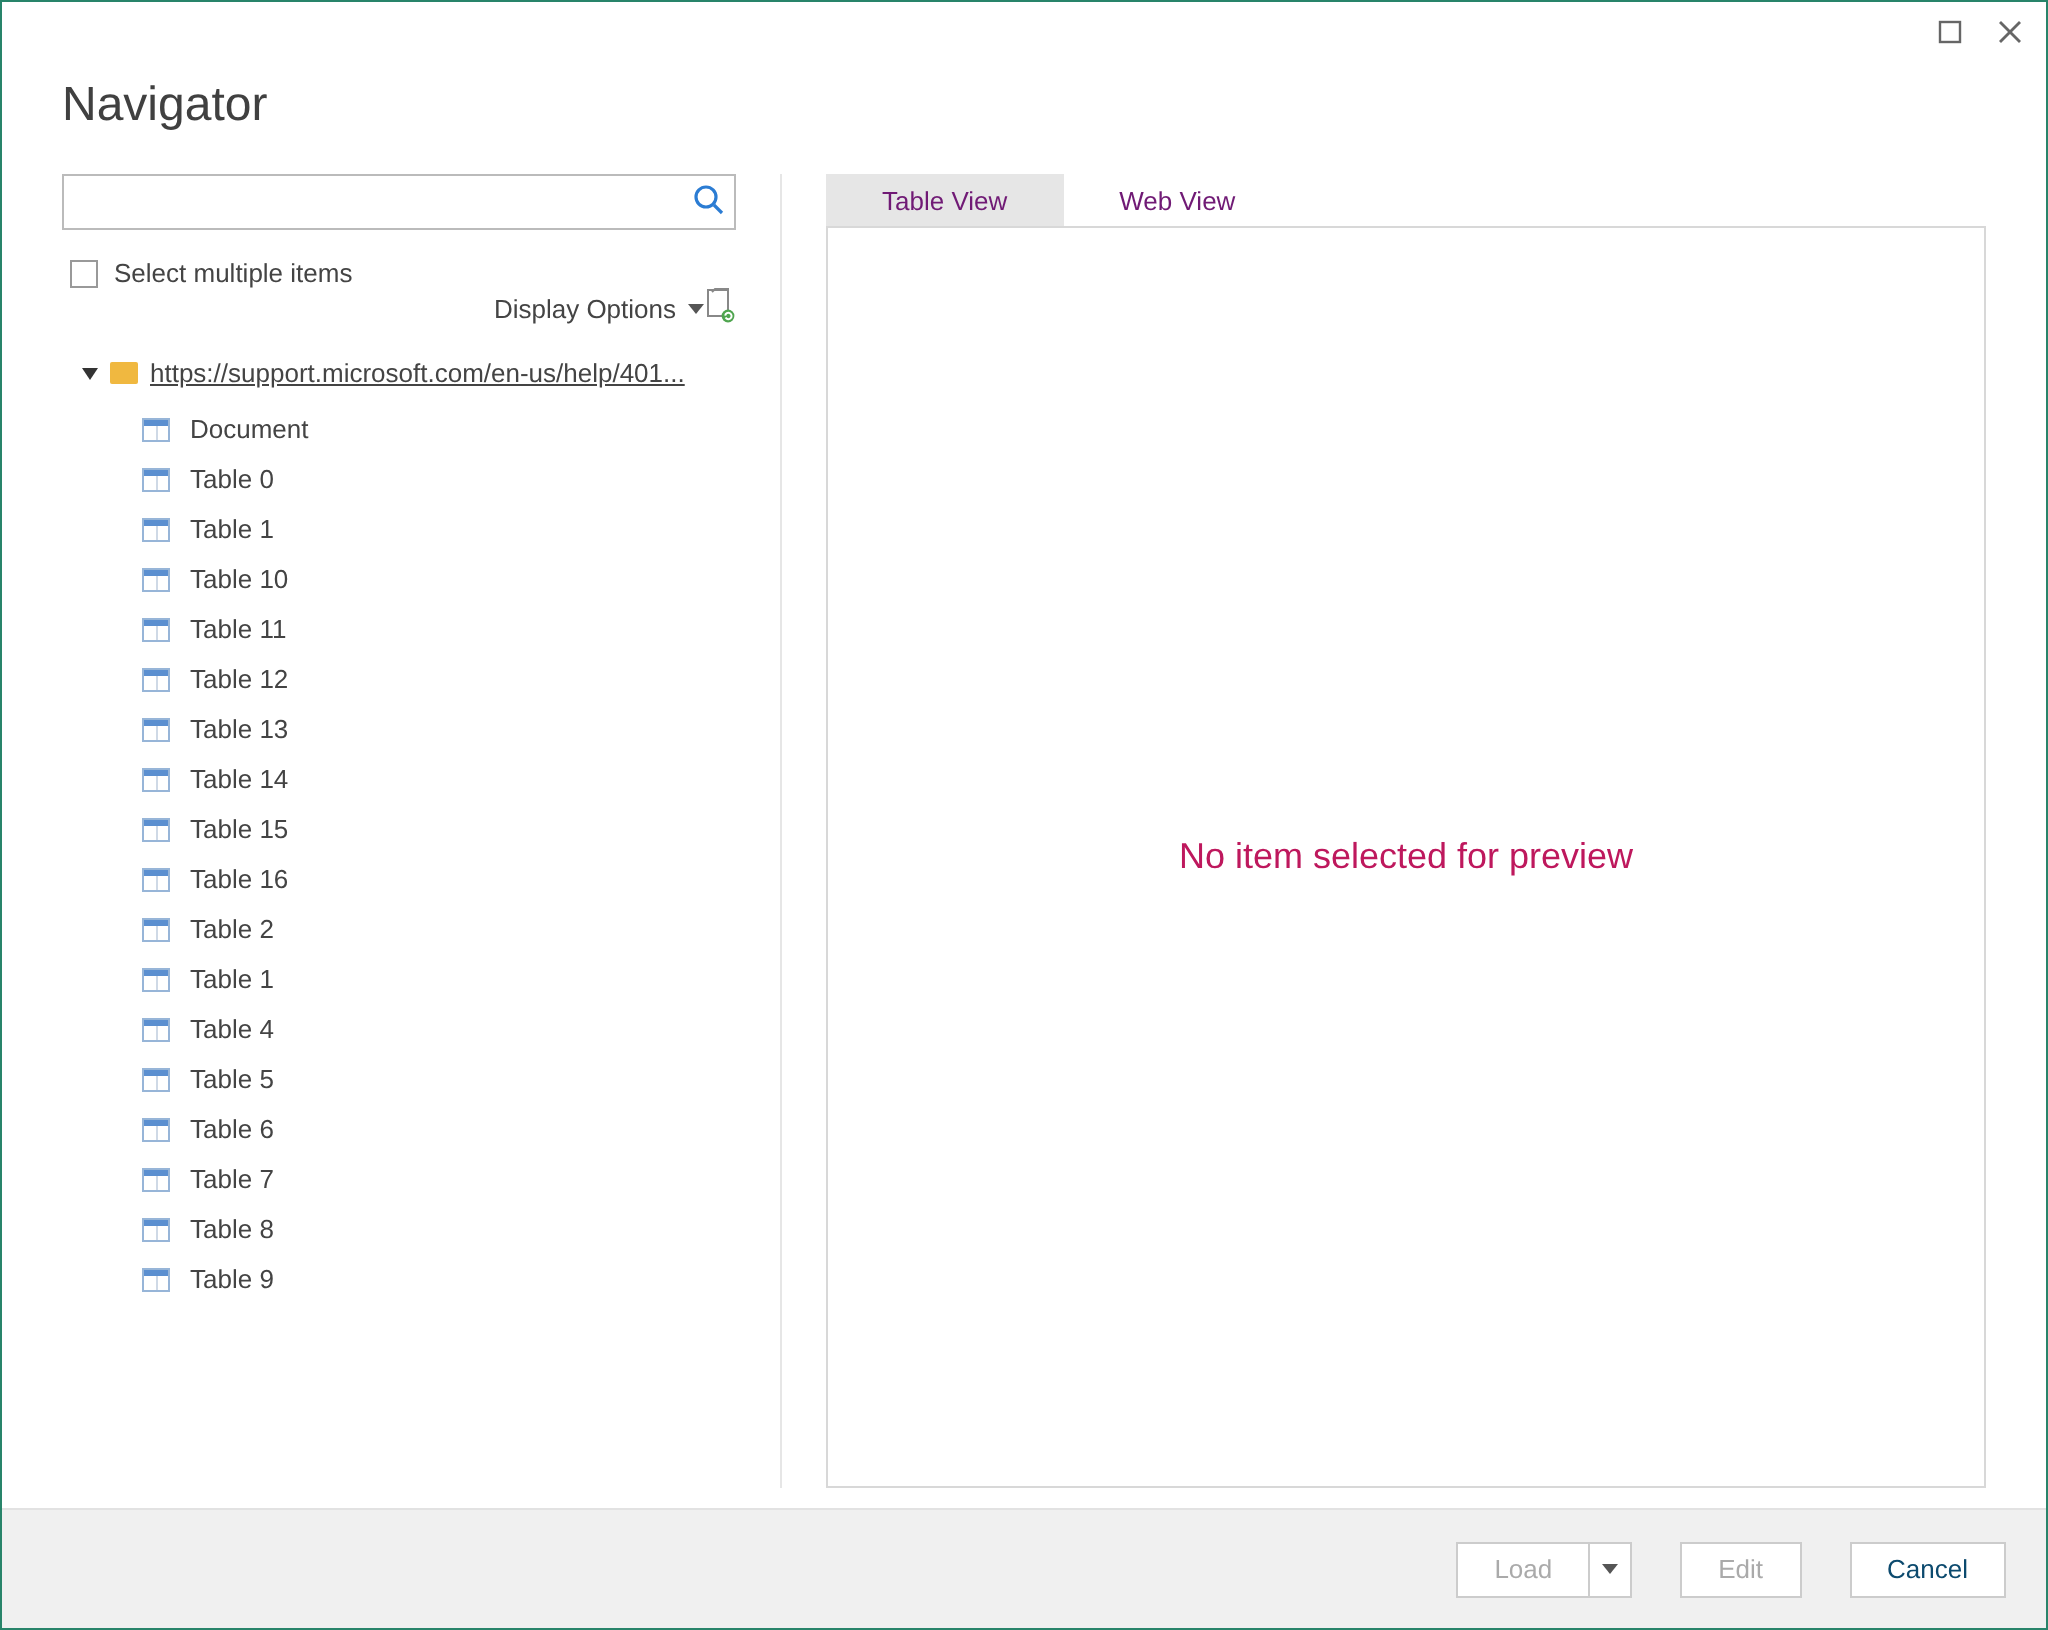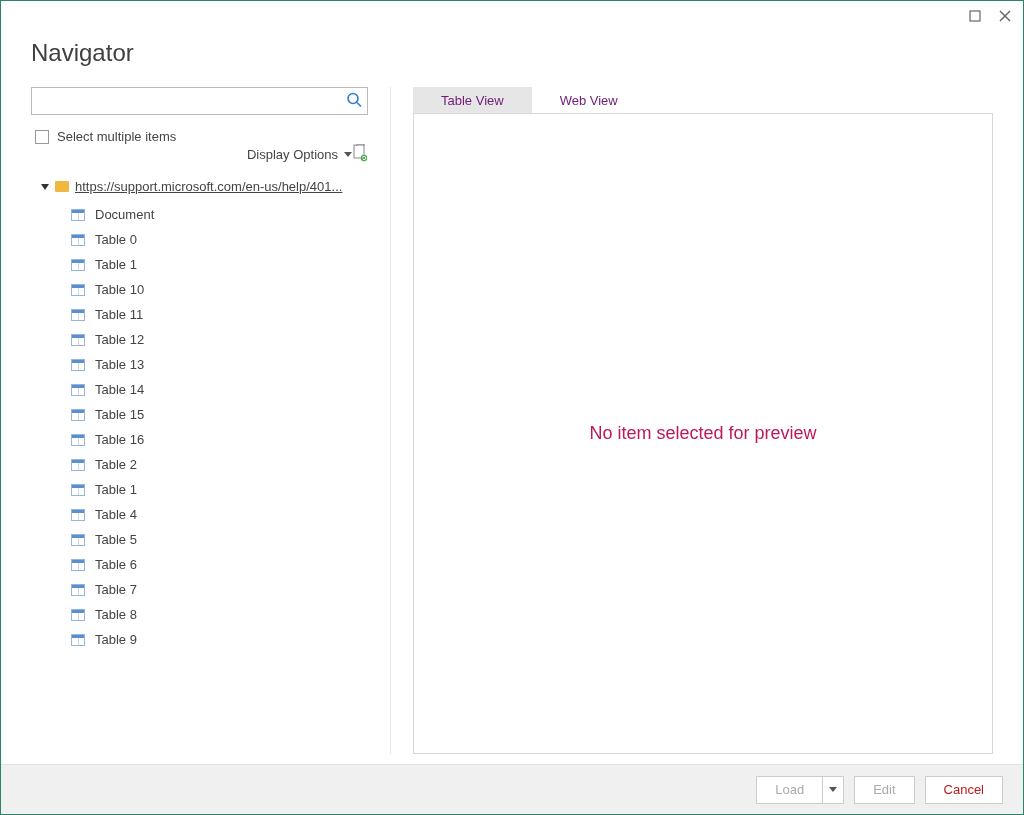--- a/index.html
+++ b/index.html
@@ -198,35 +198,35 @@
   flex: 1;
   border: 1px solid #d8d8d8;
   margin-top: -1px;
   display: flex;
   align-items: center;
   justify-content: center;
   color: #be185d;
   font-size: 18px;
 }
 .footer {
-  height: 50px;
+  height: 60px;
   background: #f0f0f0;
   border-top: 1px solid #e2e2e2;
   display: flex;
   justify-content: flex-end;
   align-items: center;
-  gap: 10px;
+  gap: 24px;
   padding-right: 20px;
 }
 .btn {
   height: 28px;
   padding: 0 18px;
   border: 1px solid #ccc;
   background: #fff;
-  color: #b91c1c;
+  color: #0c4a6e;
   font-size: 13px;
   cursor: pointer;
   display: inline-flex;
   align-items: center;
   justify-content: center;
 }
 .btn.disabled {
   color: #aaa;
   cursor: default;
 }

